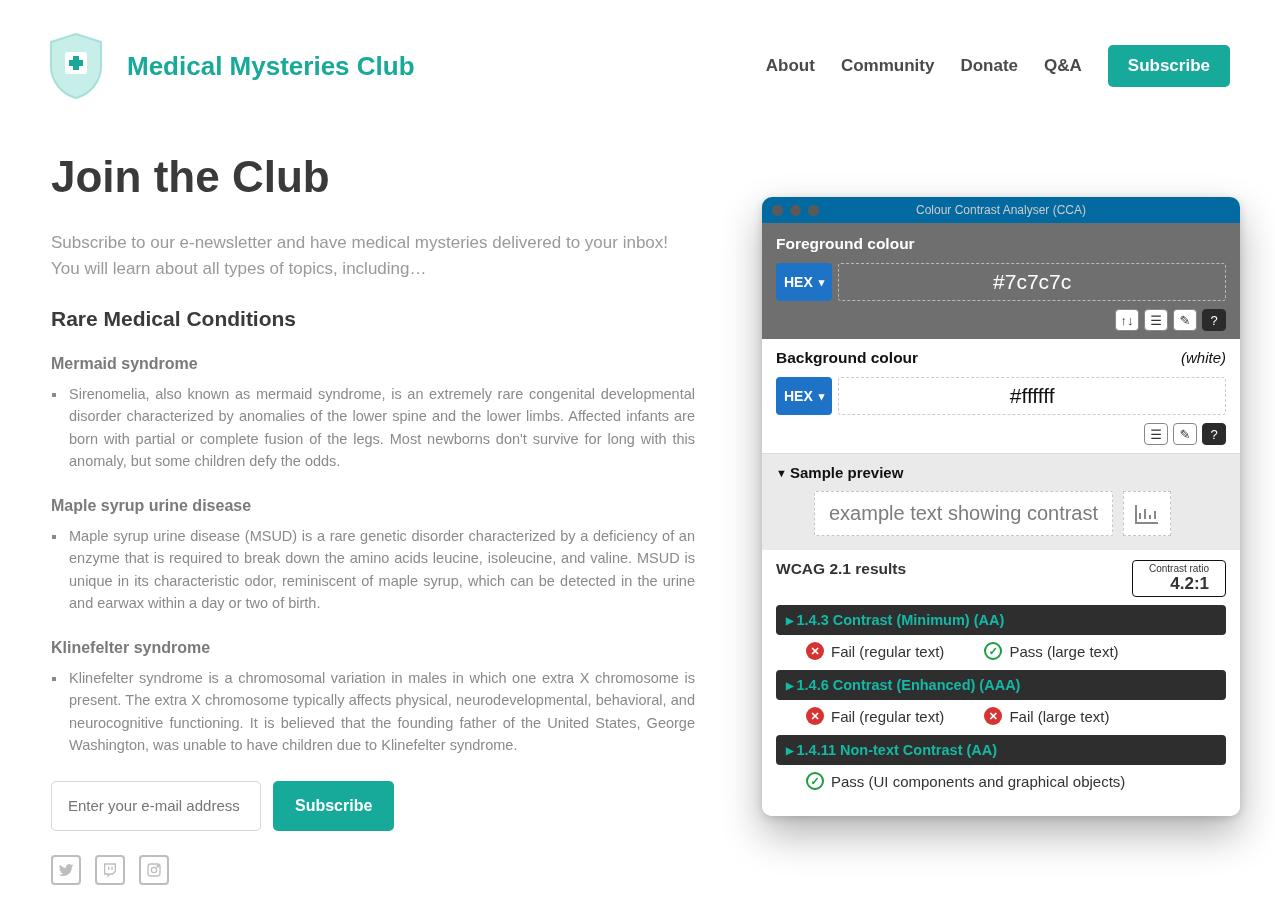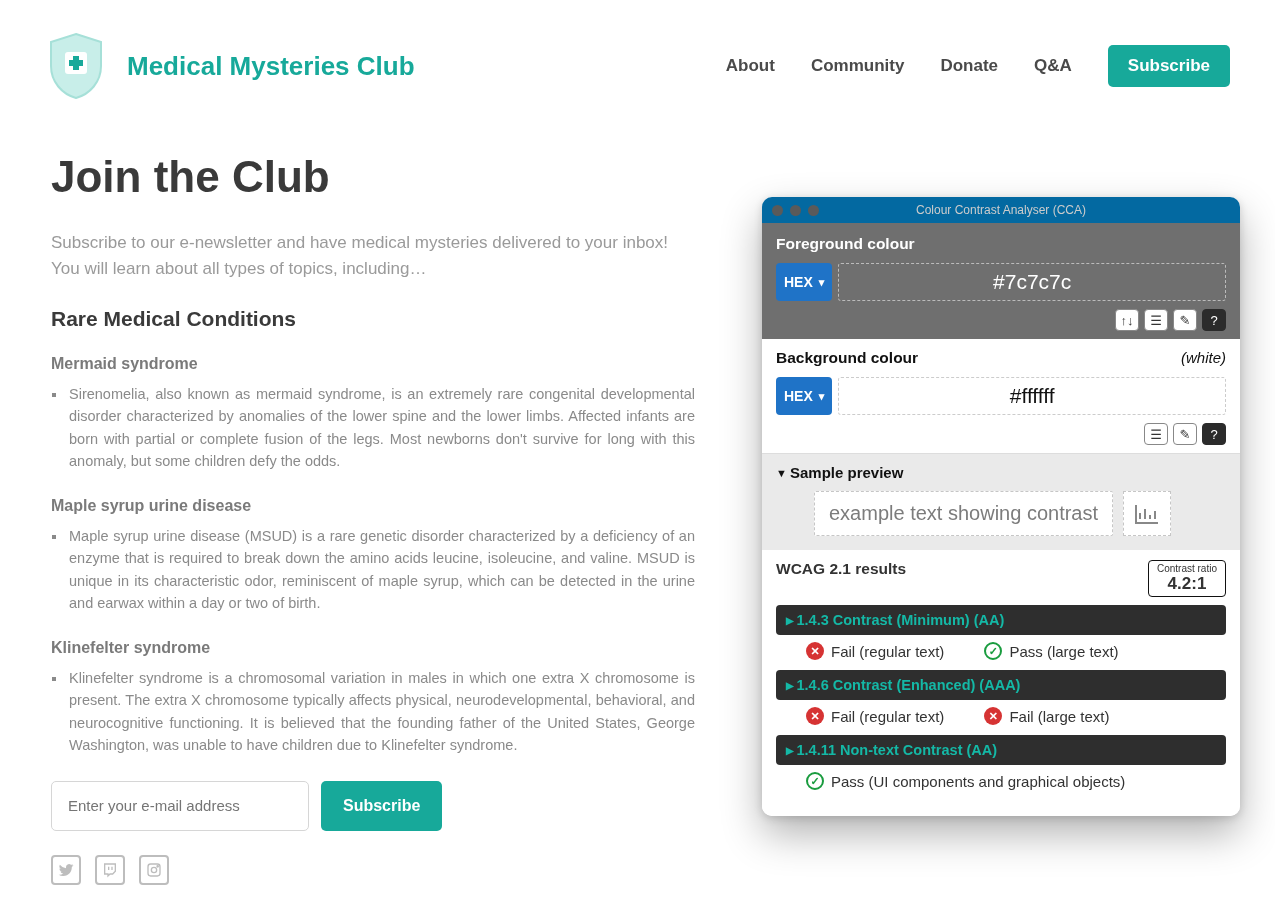--- a/index.html
+++ b/index.html
@@ -3,35 +3,35 @@
 <meta charset="utf-8">
 <style>
 * { box-sizing: border-box; margin: 0; padding: 0; }
 body { font-family: -apple-system, BlinkMacSystemFont, "Segoe UI", sans-serif; background: #fff; color: #333; width: 1275px; height: 909px; position: relative; overflow: hidden; }
 
 
 .header { display: flex; align-items: center; justify-content: space-between; padding: 30px 45px 20px 45px; }
 .brand { display: flex; align-items: center; gap: 20px; }
 .logo { width: 62px; height: 72px; }
 .brand-title { font-size: 26px; font-weight: 700; color: #17a99a; }
-.nav { display: flex; align-items: center; gap: 36px; }
+.nav { display: flex; align-items: center; gap: 26px; }
 .nav-link { color: #4a4a4a; font-size: 17px; font-weight: 600; text-decoration: none; cursor: pointer; }
 .subscribe-btn { background: #17a99a; color: #fff; font-size: 17px; font-weight: 600; padding: 11px 20px; border: none; border-radius: 5px; cursor: pointer; }
 
 
 .main { padding: 30px 45px 0 51px; width: 740px; }
 .page-title { font-size: 44px; font-weight: 800; color: #3a3a3a; margin-bottom: 28px; }
 .intro { font-size: 17px; color: #9a9a9a; line-height: 1.5; margin-bottom: 26px; }
 .section-title { font-size: 21px; font-weight: 700; color: #3a3a3a; margin-bottom: 24px; }
 .cond-title { font-size: 16px; font-weight: 700; color: #7a7a7a; margin-bottom: 10px; }
 .cond-body { font-size: 14.5px; color: #8a8a8a; line-height: 1.55; text-align: justify; margin: 0 0 24px 16px; padding-left: 0; list-style: square; }
 .cond-body li { padding-left: 2px; }
 
 .sub-row { display: flex; gap: 12px; margin-top: 10px; }
-.email-input { width: 258px; height: 50px; border: 1px solid #d6d6d6; border-radius: 5px; padding: 0 16px; font-size: 15px; color: #888; }
+.email-input { width: 210px; height: 50px; border: 1px solid #d6d6d6; border-radius: 5px; padding: 0 16px; font-size: 15px; color: #888; }
 .sub-btn { background: #17a99a; color: #fff; border: none; border-radius: 5px; padding: 0 22px; font-size: 16px; font-weight: 600; cursor: pointer; }
 
 .socials { display: flex; gap: 14px; margin-top: 24px; }
 .social-icon { width: 30px; height: 30px; display: inline-flex; align-items: center; justify-content: center; border: 2px solid #bdbdbd; border-radius: 4px; color: #bdbdbd; font-size: 16px; font-weight: 700; }
 
 
 .cca { position: absolute; left: 762px; top: 197px; width: 478px; border-radius: 10px; box-shadow: 0 18px 40px rgba(0,0,0,.30), 0 2px 8px rgba(0,0,0,.15); overflow: hidden; background: #fff; }
 .cca-titlebar { background: #0369a1; height: 26px; display: flex; align-items: center; position: relative; }
 .cca-dots { position: absolute; left: 10px; display: flex; gap: 7px; }
 .cca-dot { width: 11px; height: 11px; border-radius: 50%; background: #5a5a5a; }
@@ -55,21 +55,21 @@
 .cca-sample { background: #eaeaea; padding: 10px 14px 14px 14px; }
 .cca-sample-header { font-size: 15px; font-weight: 700; color: #111; margin-bottom: 10px; }
 .cca-sample-header::before { content: "▼ "; font-size: 11px; vertical-align: 1px; }
 .cca-sample-row { display: flex; gap: 10px; padding-left: 38px; }
 .cca-sample-box { background: #fff; border: 1px dashed #c6c6c6; padding: 10px 14px; font-size: 20px; color: #7c7c7c; border-radius: 2px; }
 .cca-chart-btn { width: 48px; background: #fff; border: 1px dashed #c6c6c6; display: inline-flex; align-items: center; justify-content: center; cursor: pointer; }
 
 .cca-results { padding: 10px 14px 16px 14px; background: #fff; }
 .cca-results-head { display: flex; justify-content: space-between; align-items: flex-start; margin-bottom: 8px; }
 .cca-results-title { font-size: 15.5px; font-weight: 700; }
-.cca-ratio-box { border: 1px solid #111; border-radius: 4px; padding: 2px 8px; text-align: center; }
+.cca-ratio-box { border: 1px solid #111; border-radius: 4px; padding: 2px 16px; text-align: right; }
 .cca-ratio-label { font-size: 10px; }
 .cca-ratio-val { font-size: 17px; font-weight: 600; }
 
 .cca-bar { background: #2e2e2e; color: #14b8a6; padding: 7px 10px; font-size: 14.5px; font-weight: 600; border-radius: 4px; margin-bottom: 7px; }
 .cca-bar::before { content: "▶ "; font-size: 10px; vertical-align: 1px; }
 .cca-passrow { display: flex; gap: 40px; padding: 0 0 10px 30px; font-size: 15px; }
 .pf { display: inline-flex; align-items: center; gap: 7px; }
 .pf-icon { width: 18px; height: 18px; border-radius: 50%; display: inline-flex; align-items: center; justify-content: center; font-size: 11px; font-weight: 900; }
 .fail { background: #d63333; color: #fff; }
 .pass { border: 2px solid #1a9c3f; color: #1a9c3f; background: #fff; }

